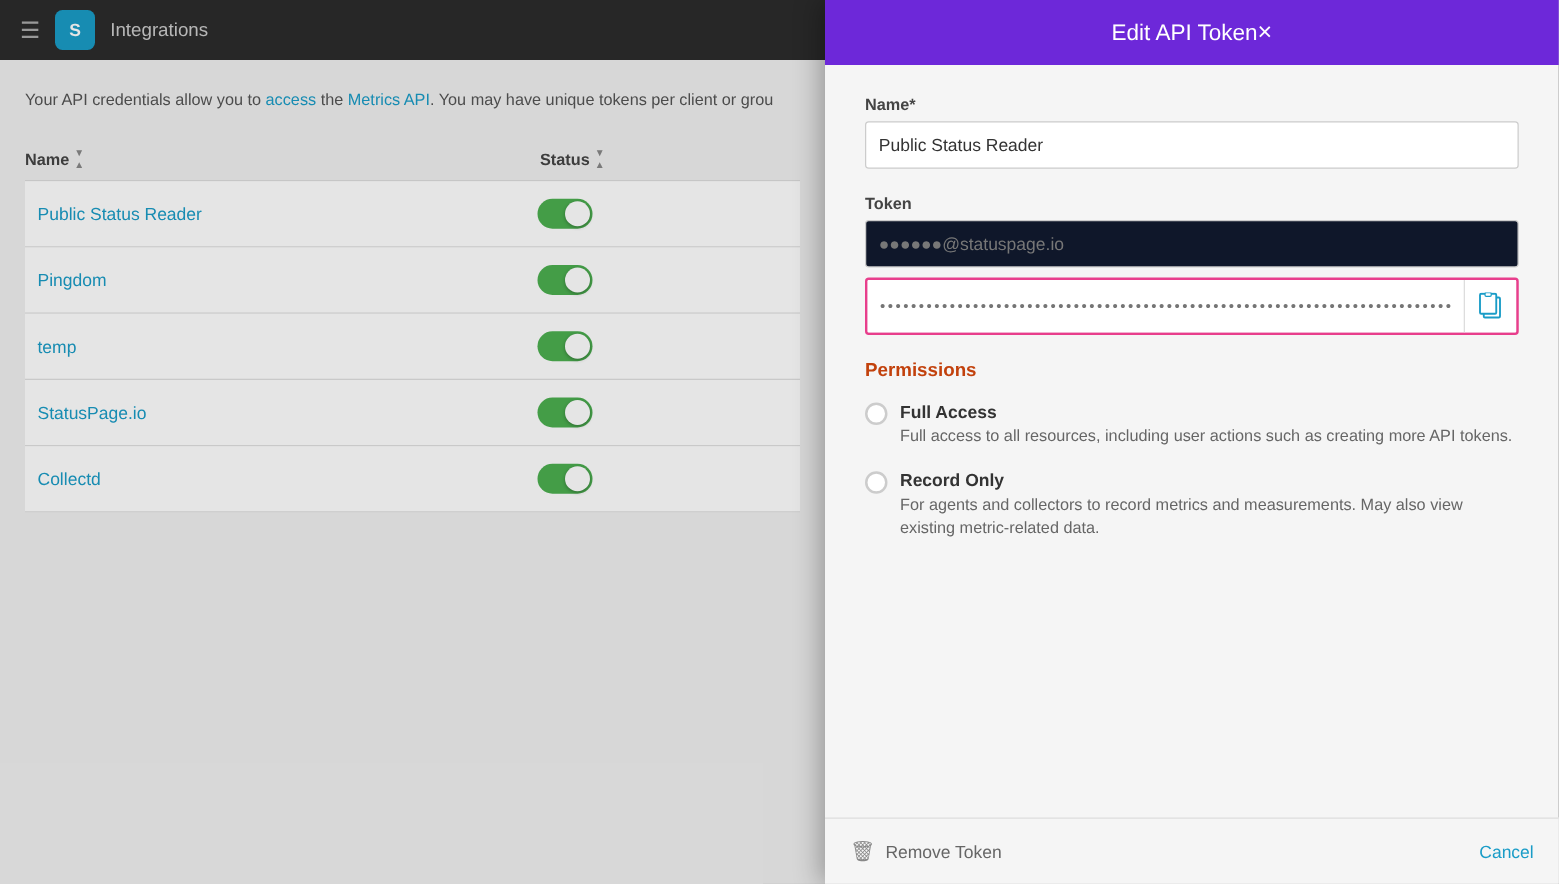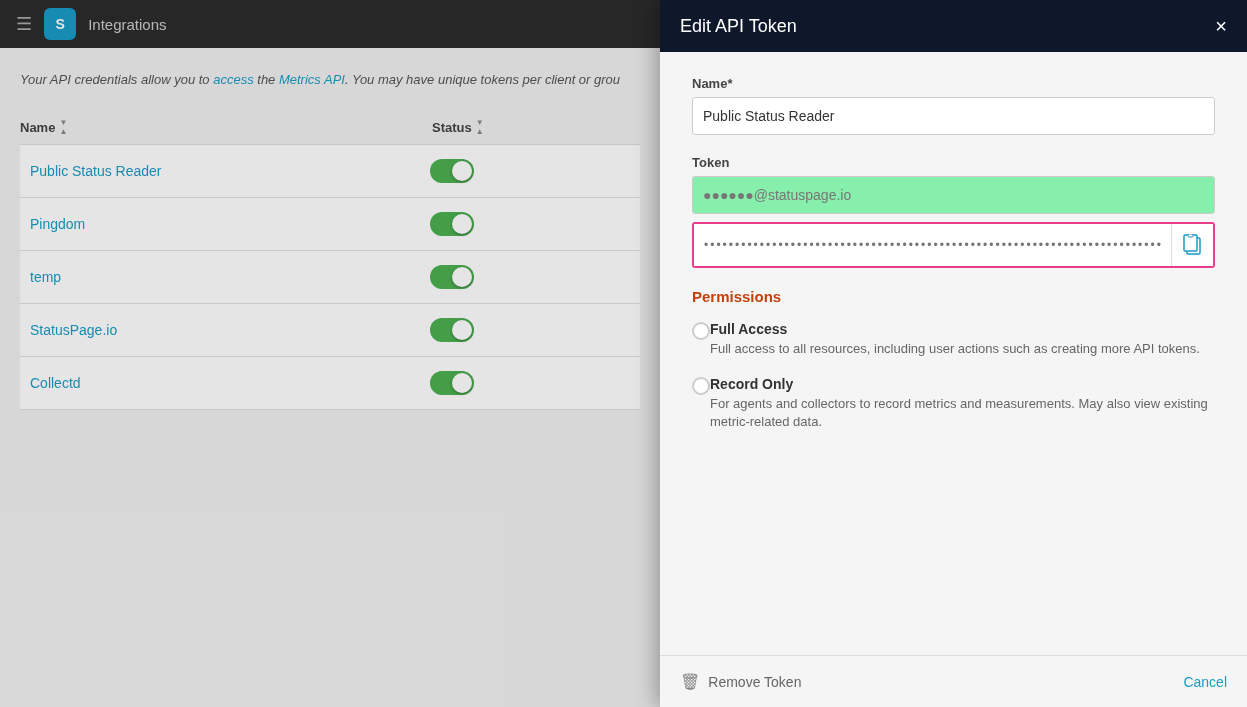--- a/index.html
+++ b/index.html
@@ -43,21 +43,20 @@
     
     .content-area {
       padding: 24px 20px;
       background: #f0f0f0;
       height: calc(707px - 48px);
     }
     .info-text {
       font-size: 13px;
       color: #555;
       margin-bottom: 24px;
-      font-style: italic;
     }
     .info-text a {
       color: #1a9cc7;
       text-decoration: none;
     }
 
     
     .table-header {
       display: flex;
       align-items: center;
@@ -142,25 +141,25 @@
       top: 0; right: 0;
       width: 587px; height: 707px;
       background: #f5f5f5;
       box-shadow: -4px 0 20px rgba(0,0,0,0.3);
       display: flex;
       flex-direction: column;
       pointer-events: all;
     }
 
     .modal-header {
-      background: #0f172a;
+      background: #6d28d9;
       height: 52px;
       display: flex;
       align-items: center;
-      justify-content: space-between;
+      justify-content: center;
       padding: 0 20px;
       flex-shrink: 0;
     }
     .modal-title {
       color: white;
       font-size: 18px;
       font-weight: 500;
     }
     .modal-close {
       color: white;
@@ -193,21 +192,21 @@
       height: 38px;
       border: 1px solid #ccc;
       border-radius: 3px;
       padding: 0 10px;
       font-size: 14px;
       background: white;
       color: #333;
       outline: none;
     }
     .form-input.readonly {
-      background: #86efac;
+      background: #0f172a;
       color: #777;
     }
 
     
     .token-copy-row {
       display: flex;
       align-items: center;
       gap: 0;
       border: 2px solid #e83e8c;
       border-radius: 3px;
@@ -241,20 +240,21 @@
       font-weight: 700;
       color: #c2410c;
       margin-bottom: 16px;
     }
 
     
     .permission-option {
       display: flex;
       align-items: flex-start;
       margin-bottom: 18px;
+      gap: 10px;
     }
     .radio-btn {
       width: 18px; height: 18px;
       border-radius: 50%;
       border: 2px solid #ccc;
       background: white;
       flex-shrink: 0;
       margin-top: 1px;
       cursor: pointer;
       display: flex;

